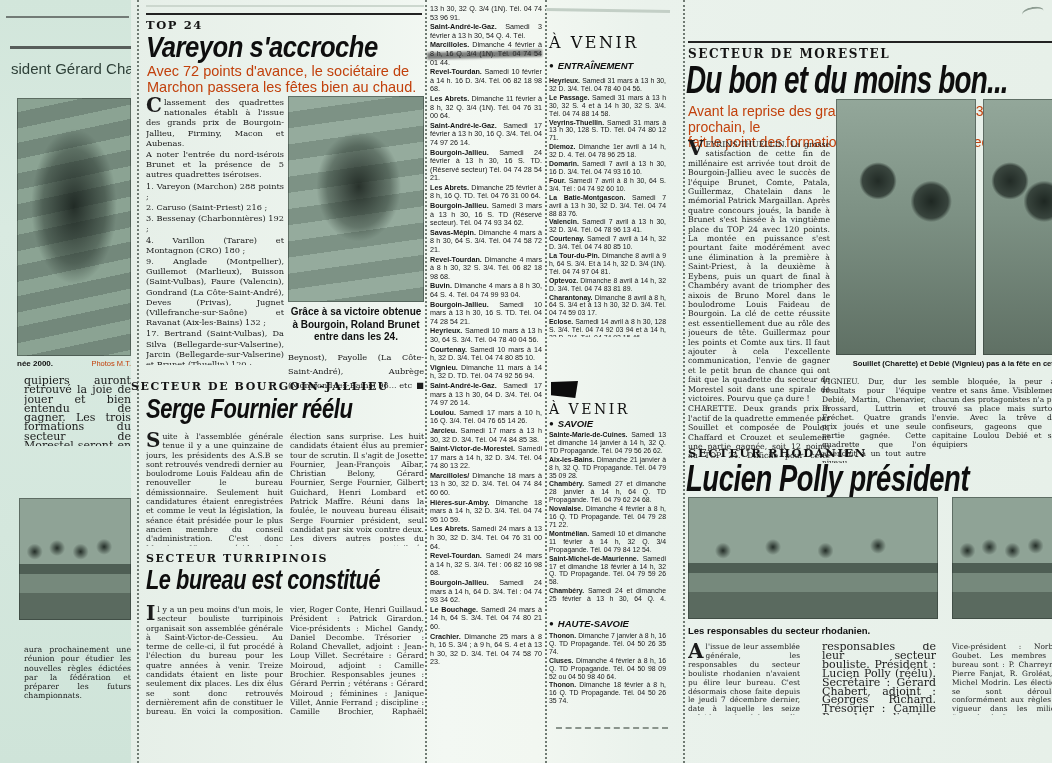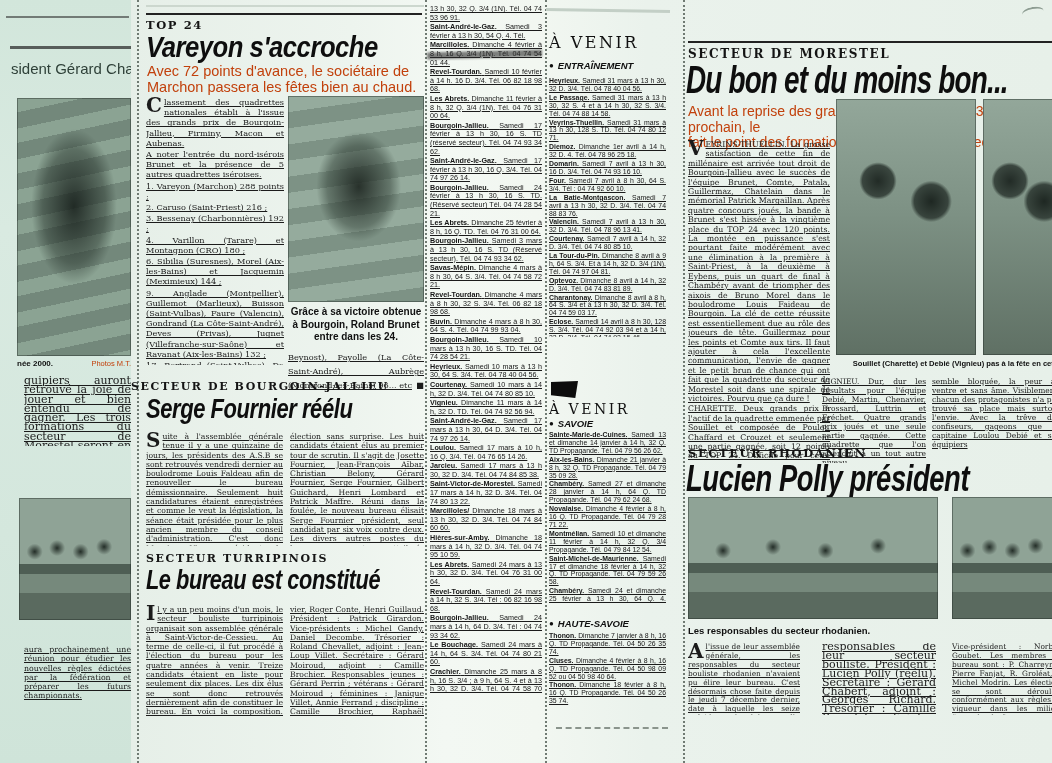--- a/index.html
+++ b/index.html
@@ -10,21 +10,21 @@
   .left-paper{left:0;top:0;width:131px;height:763px;
       background:linear-gradient(180deg,#d2e6db,#d9eae1 30%,#d4e7dd 70%,#cfe4d9);}
   .main-paper{left:131px;top:0;width:921px;height:763px;
       background:linear-gradient(90deg,#e6efe8 0%,#edf4ee 24%,#f3f8f3 34%,#f2f7f1 44%,#eaf2ec 56%,#e7f0e9 100%);}
   .vdot{width:0;border-left:2px dotted #6f7a72;top:0;height:763px;}
   
   .kicker{font:700 11.5px "DejaVu Serif",serif;letter-spacing:1.6px;color:#141414;white-space:nowrap;}
   .hl{font-family:"Liberation Sans",sans-serif;font-style:italic;font-weight:700;color:#0e0e0e;
       white-space:nowrap;transform-origin:0 0;letter-spacing:-0.5px;}
   .sf{font-family:"Liberation Sans",sans-serif;color:#c2410c;}
-  .body{font-family:"DejaVu Serif",serif;text-align:justify;overflow:hidden;color:#1b1b1b;text-decoration:underline;}
+  .body{font-family:"DejaVu Serif",serif;text-align:justify;overflow:hidden;color:#1b1b1b;}
   .body p{margin:0 0 1px 0;}
   .dc{float:left;font:700 20px/17px "DejaVu Serif",serif;margin-right:2px;}
   .ag{font-family:"Liberation Sans",sans-serif;text-align:justify;margin:0 0 1px 0;color:#161616;}
   .ag b{font-weight:700;}
   .cap{font-family:"Liberation Sans",sans-serif;font-weight:700;color:#101010;text-align:center;}
   .avh{font-family:"DejaVu Serif",serif;letter-spacing:2.5px;font-size:16px;color:#101010;}
   .sub{display:flex;align-items:center;gap:4px;font:italic 700 9.5px "Liberation Sans",sans-serif;color:#101010;}
   .dotb{font-size:8px;font-style:normal;}
   .endm{float:right;}
   .rule{background:#222;}
@@ -87,21 +87,20 @@
 
   <div class="abs body" style="left:146px;top:97px;width:138px;height:268px;font-size:8.2px;line-height:10.2px">
     <p><span class="dc">C</span><span>lassement des quadrettes nationales établi à l'issue des grands prix de Bourgoin-Jallieu, Firminy, Macon et Aubenas.</span></p>
     <p>A noter l'entrée du nord-isérois Brunet et la présence de 5 autres quadrettes iséroises.</p>
     <div>
 
     <p>1. Vareyon (Marchon) 288 points ;</p>
         <p>2. Caruso (Saint-Priest) 216 ;</p>
         <p>3. Bessenay (Charbonnières) 192 ;</p>
         <p>4. Varillon (Tarare) et Montagnon (CRO) 180 ;</p>
-        <p>6. Sibilia (Suresnes), Morel (Aix-les-Bains) et Jacquemin (Meximieux) 144 ;</p>
         <p>9. Anglade (Montpellier), Guillemot (Marlieux), Buisson (Saint-Vulbas), Faure (Valencin), Gondrand (La Côte-Saint-André), Deves (Privas), Jugnet (Villefranche-sur-Saône) et Ravanat (Aix-les-Bains) 132 ;</p>
         <p>17. Bertrand (Saint-Vulbas), Da Silva (Bellegarde-sur-Valserine), Jarcin (Bellegarde-sur-Valserine) et Brunet (Thuellin) 120 ;</p>
       </div>
   </div>
 
   <div class="abs ph ph-brunet" style="left:288px;top:96px;width:136px;height:206px"></div>
   <div class="abs cap" style="left:288px;top:306px;width:136px;font-size:10px;line-height:12.5px">Grâce à sa victoire obtenue à Bourgoin, Roland Brunet entre dans les 24.</div>
   <div class="abs body" style="left:288px;top:350px;width:136px;height:42px;font-size:8.2px;line-height:14px">
     <p><span>Beynost), Payolle (La Côte-Saint-André), Aubrège (Montrond-les-Bains) 96... etc</span>
        <span class="endm">■</span></p>
@@ -137,22 +136,20 @@
 
         <p class="ag"><b>Marcilloles.</b>
           <span>Dimanche 4 février à 8 h, 16 Q. 3/4 (1N). Tél. 04 74 54 01 44.</span></p>
 
         <p class="ag"><b>Revel-Tourdan.</b>
           <span>Samedi 10 février à 14 h. 16 D. 3/4. Tél. 06 82 18 98 68.</span></p>
 
         <p class="ag"><b>Les Abrets.</b>
           <span>Dimanche 11 février à 8 h, 32 Q. 3/4 (1N). Tél. 04 76 31 00 64.</span></p>
 
-        <p class="ag"><b>Bourgoin-Jallieu.</b>
-          <span>Samedi 17 février à 13 h 30, 16 S. TD (réservé secteur). Tél. 04 74 93 34 62.</span></p>
 
         <p class="ag"><b>Saint-André-le-Gaz.</b>
           <span>Samedi 17 février à 13 h 30, 16 Q. 3/4. Tél. 04 74 97 26 14.</span></p>
 
         <p class="ag"><b>Bourgoin-Jallieu.</b>
           <span>Samedi 24 février à 13 h 30, 16 S. TD. (Réservé secteur) Tél. 04 74 28 54 21.</span></p>
 
         <p class="ag"><b>Les Abrets.</b>
           <span>Dimanche 25 février à 8 h, 16 Q. TD. Tél. 04 76 31 00 64.</span></p>
 

